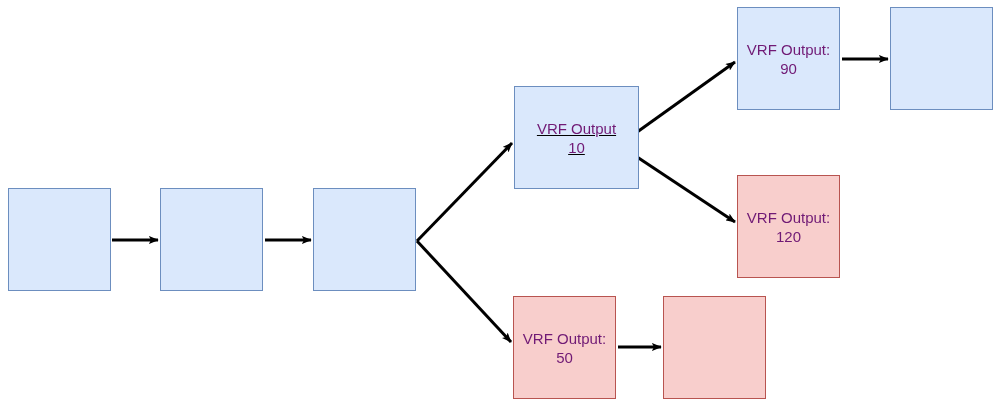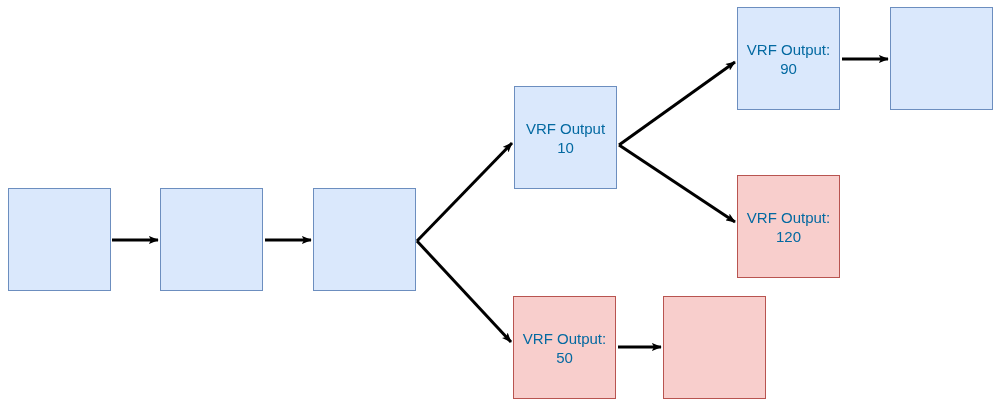--- a/index.html
+++ b/index.html
@@ -40,21 +40,21 @@
     border-color: #6c8ebf;
   }
   .node-red {
     background: #f8cecc;
     border-color: #b85450;
   }
   .node-label {
     font-family: "Liberation Sans", sans-serif;
     font-size: 15px;
     line-height: 19px;
-    color: #0369a1;
+    color: #701a75;
     text-align: center;
     white-space: pre;
     letter-spacing: 0px;
   }
   .node-label:empty {
     display: none;
   }
 </style>
 </head>
 <body>
@@ -76,21 +76,21 @@
         <line x1="619" y1="145" x2="735" y2="222" stroke="#000000" stroke-width="3" marker-end="url(#arrowhead)"></line>
         <line x1="842" y1="59" x2="888" y2="59" stroke="#000000" stroke-width="3" marker-end="url(#arrowhead)"></line>
         <line x1="618" y1="347" x2="661" y2="347" stroke="#000000" stroke-width="3" marker-end="url(#arrowhead)"></line>
       </g>
   </svg>
 
   <div id="nodes-group">
       <div class="node node-blue" style="left: 8px; top: 188px; width: 103px; height: 103px;"></div>
       <div class="node node-blue" style="left: 160px; top: 188px; width: 103px; height: 103px;"></div>
       <div class="node node-blue" style="left: 313px; top: 188px; width: 103px; height: 103px;"></div>
-      <div class="node node-blue" style="left: 514px; top: 86px; width: 103px; height: 103px;">
+      <div class="node node-blue" style="left: 514px; top: 86px; width: 125px; height: 103px; text-decoration: underline;">
         <div class="node-label">VRF Output
 10</div>
       </div>
       <div class="node node-blue" style="left: 737px; top: 7px; width: 103px; height: 103px;">
         <div class="node-label">VRF Output:
 90</div>
       </div>
       <div class="node node-blue" style="left: 890px; top: 7px; width: 103px; height: 103px;"></div>
       <div class="node node-red" style="left: 737px; top: 175px; width: 103px; height: 103px;">
         <div class="node-label">VRF Output:

